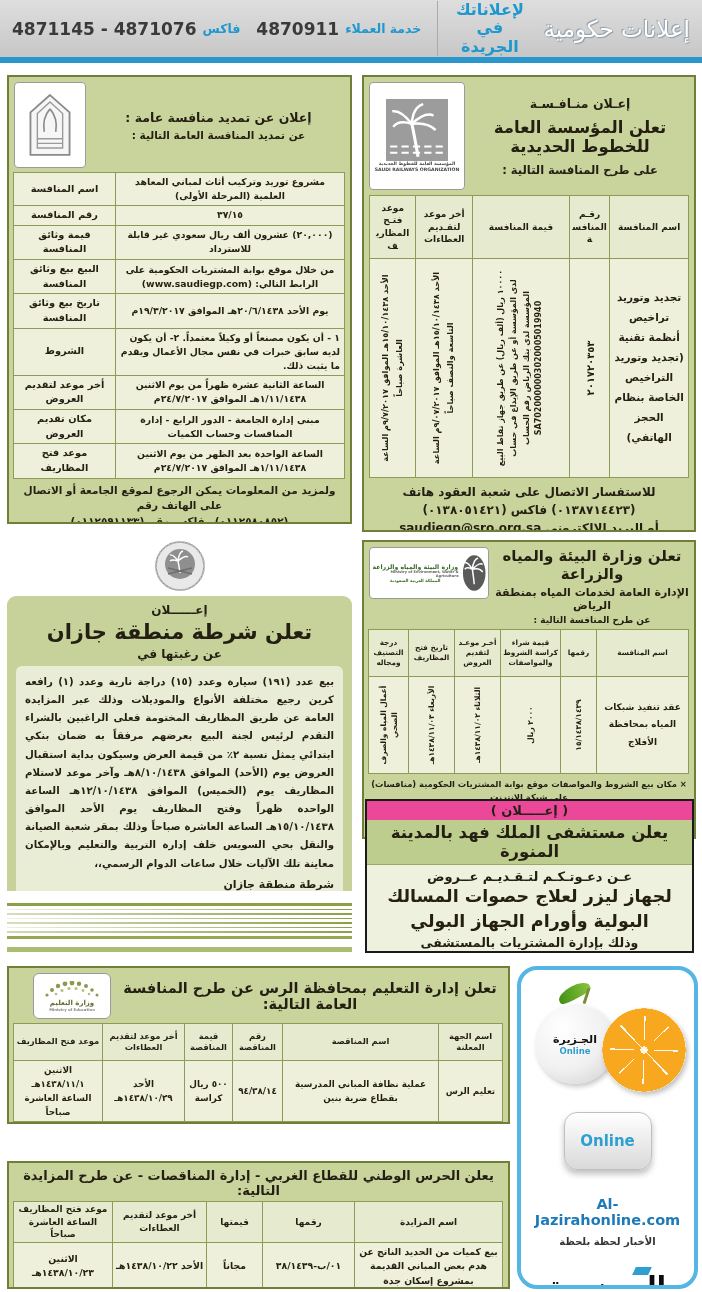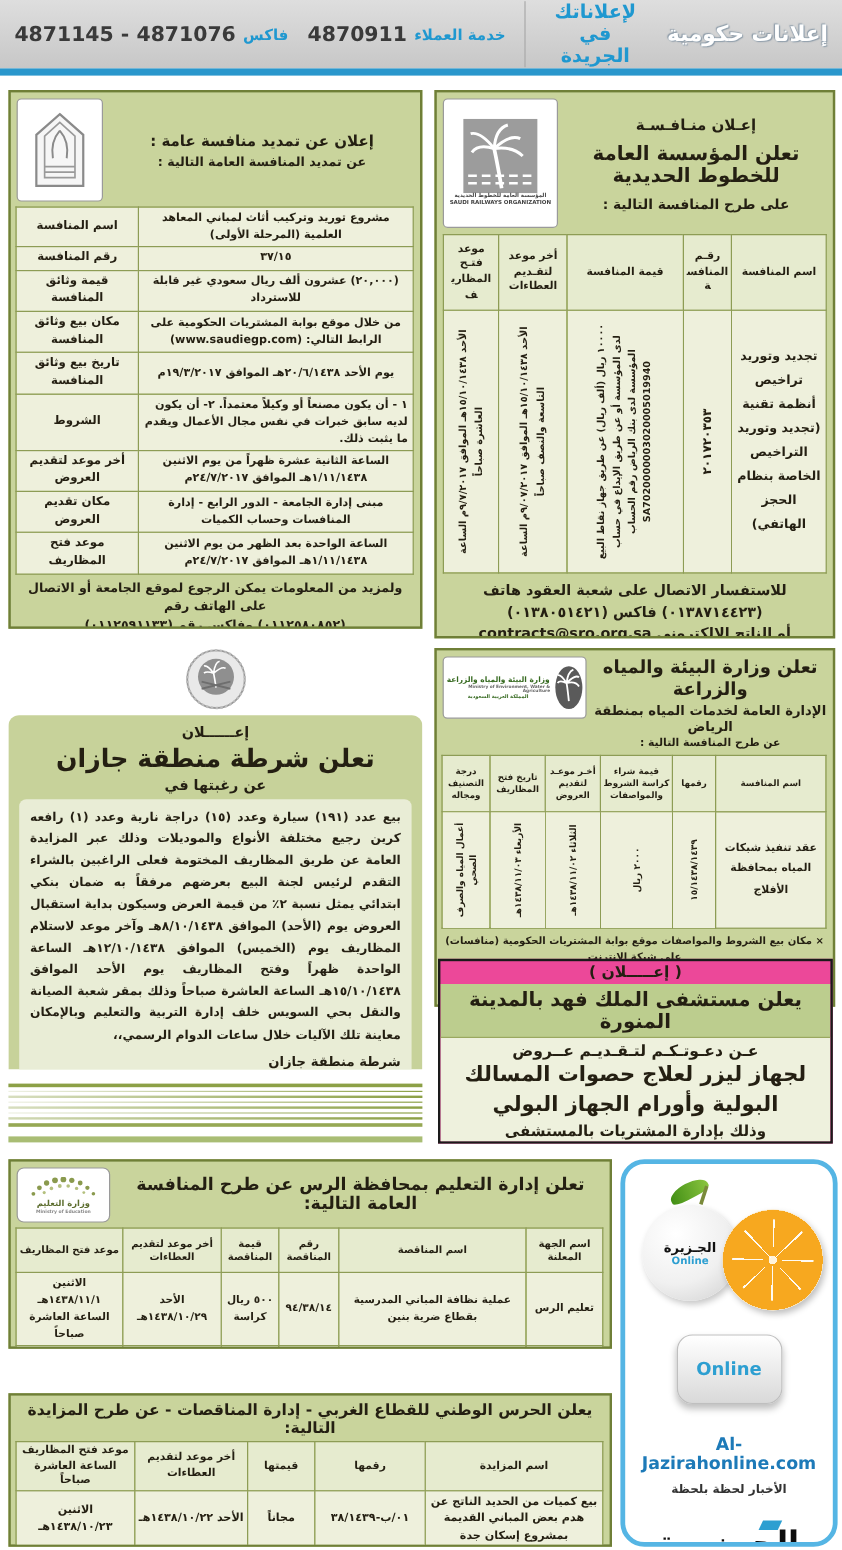--- a/index.html
+++ b/index.html
@@ -2,21 +2,21 @@
 <html lang="ar"><head>
 <meta charset="utf-8">
 <style>
   html,body{margin:0;padding:0;background:#ffffff;}
   #page{position:relative;width:702px;height:1292px;background:#fff;direction:rtl;
         font-family:"DejaVu Sans",sans-serif;color:#241f12;overflow:hidden;}
   
   .header-bar{position:absolute;top:0;left:0;width:702px;height:57px;
     background:linear-gradient(#dedede,#c7c7c7);display:flex;align-items:center;
     padding:0 12px;box-sizing:border-box;gap:16px;}
-  .brand{font-size:18px;font-weight:bold;color:#fff;
+  .brand{font-size:23px;font-weight:normal;color:#fff;
     text-shadow:0 0 1px #9fb4c4,1px 1px 1px #8d9aa6,-1px -1px 1px #8d9aa6;white-space:nowrap;}
   .tagline{color:#1f98d0;font-weight:bold;font-size:16px;line-height:1.15;text-align:center;
     border-left:1px solid #aaa;padding-left:14px;}
   .hgroup{display:flex;align-items:center;gap:6px;white-space:nowrap;}
   .hlabel{color:#1f98d0;font-size:12.5px;font-weight:bold;}
   .hnum{color:#3a3a3a;font-size:17px;font-weight:bold;direction:ltr;}
   .header-rule{position:absolute;top:57px;left:0;width:702px;height:6px;background:#2a97cc;}
   
   .ad{position:absolute;box-sizing:border-box;border:2px solid #6f7f37;background:#c9d49c;
       padding:5px;overflow:hidden;}
@@ -106,21 +106,21 @@
   .s4{height:1px;background:linear-gradient(to left,#8ca046,rgba(140,160,70,.15));}
   .s5{height:2px;background:linear-gradient(to left,#8ca046,rgba(140,160,70,.35));}
   .s6{height:1px;background:linear-gradient(to left,#8ca046,rgba(140,160,70,.15));}
   .s7{height:2px;background:linear-gradient(to left,#8ca046,rgba(140,160,70,.4));}
   .s8{height:3px;background:#96a854;}
   .s9{height:5px;background:#a9bd74;margin-top:8px;}
   
   #education{left:7px;top:966px;width:503px;height:158px;}
   .edu-head{display:flex;gap:6px;align-items:center;margin-bottom:4px;}
   .edu-title{flex:1;font-size:14.5px;font-weight:bold;text-align:center;}
-  .edu-logo{width:76px;height:44px;border-radius:6px;}
+  .edu-logo{width:76px;height:44px;border-radius:6px;margin-left:19px;}
   .edu-logo .c1{font-size:7px;color:#5d6e2f;font-weight:bold;}
   .edu-logo .c2{font-size:3.8px;color:#888;font-weight:bold;}
   #education .grid th{height:34px;font-size:8.4px;line-height:1.35;padding:1px;}
   #education .grid td{height:50px;font-size:8.8px;line-height:1.6;}
   
   #guard{left:7px;top:1161px;width:503px;height:128px;padding:4px 5px;}
   .gd-title{font-size:13px;font-weight:bold;text-align:center;margin:1px 0 3px;}
   #guard .grid th{height:36px;font-size:9px;line-height:1.4;padding:1px;}
   #guard .grid td{height:40px;font-size:9.3px;line-height:1.55;}
   
@@ -229,21 +229,21 @@
             </td>
         <td class="vwrap">
           <div class="v rv-date">الأحد ١٥/١٠/١٤٣٨هـ الموافق ٩/٧/٢٠١٧م الساعة العاشرة صباحاً</div>
             </td>
       </tr>
     </tbody>
       </table>
     <div class="rail-foot">
       <div>للاستفسار الاتصال على شعبة العقود هاتف</div>
       <div>(٠١٣٨٧١٤٤٢٣) فاكس (٠١٣٨٠٥١٤٢١)</div>
-      <div>أو الناتج الإلكتروني contracts@sro.org.sa</div>
+      <div>أو البريد الإلكتروني saudiegp@sro.org.sa</div>
     </div>
   </div>
 
   <div class="ad" id="university">
     <div class="uni-head">
       <div class="uni-titles">
         <div class="kicker">إعلان عن تمديد منافسة عامة :</div>
         <div class="subtitle">عن تمديد المنافسة العامة التالية :</div>
       </div>
       <div class="logo-box uni-logo">
@@ -268,21 +268,21 @@
       <tr>
         <td>٣٧/١٥</td>
         <td class="lbl">رقم المنافسة</td>
       </tr>
       <tr>
         <td>(٢٠,٠٠٠) عشرون ألف ريال سعودي غير قابلة للاسترداد</td>
         <td class="lbl">قيمة وثائق المنافسة</td>
       </tr>
       <tr>
         <td>من خلال موقع بوابة المشتريات الحكومية على الرابط التالي: (www.saudiegp.com)</td>
-        <td class="lbl">مكان بيع وثائق المنافسة</td>
+        <td class="lbl">البيع بيع وثائق المنافسة</td>
       </tr>
       <tr>
         <td>يوم الأحد ٢٠/٦/١٤٣٨هـ الموافق ١٩/٣/٢٠١٧م</td>
         <td class="lbl">تاريخ بيع وثائق المنافسة</td>
       </tr>
       <tr>
         <td style="text-align:right;">١ - أن يكون مصنعاً أو وكيلاً معتمداً. ٢- أن يكون لديه سابق خبرات في نفس مجال الأعمال ويقدم ما يثبت ذلك.</td>
         <td class="lbl">الشروط</td>
       </tr>
       <tr>

